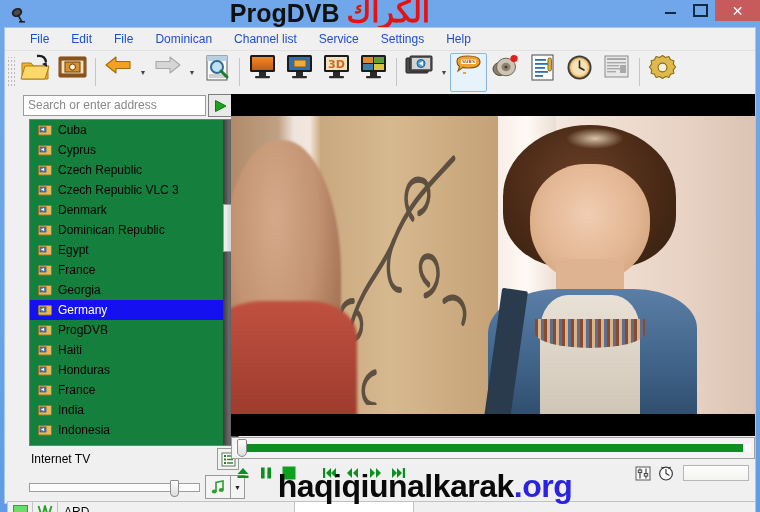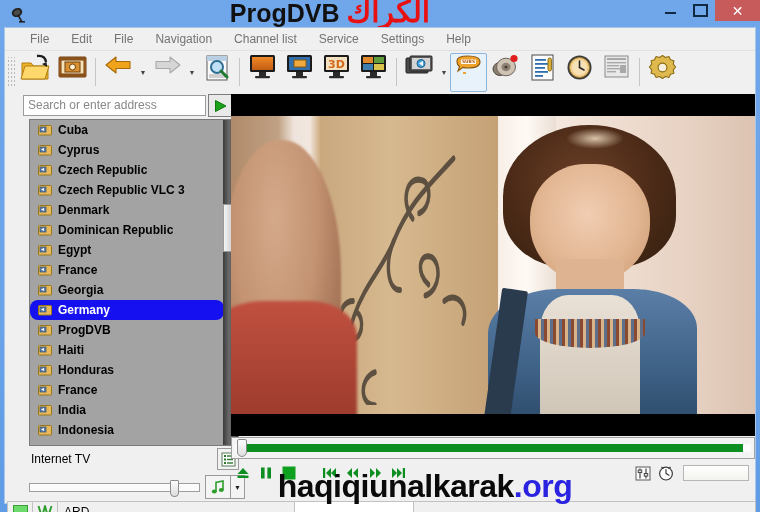--- a/index.html
+++ b/index.html
@@ -44,21 +44,21 @@
   
   .client {
     position: absolute; left: 4px; top: 27px; width: 752px; height: 477px;
     background: #f0f0f0; border: 1px solid #a8c6e8;
   }
 
   
   .menubar {
     position: absolute; left: 0; top: 0; width: 750px; height: 22px;
     background: #f0f0f0; display: flex; align-items: center; padding-left: 14px;
-    font-size: 12px; color: #737373;
+    font-size: 12px; color: #1d4ed8;
   }
   .menu-item { padding: 3px 11px; cursor: default; }
 
   
   .toolbar {
     position: absolute; left: 0; top: 22px; width: 750px; height: 43px;
     background: #f0f0f0; display: flex; align-items: center;
     border-top: 1px solid #e2e2e2;
   }
   .grip { width: 9px; height: 30px; margin-left: 3px;
@@ -87,28 +87,28 @@
   .playbtn {
     width: 25px; height: 23px; margin-left: 2px; border: 1px solid #7d7d7d; background: #e9e9e9;
     display: flex; align-items: center; justify-content: center;
   }
   .playcaret {
     width: 12px; height: 23px; display: flex; align-items: center; justify-content: center;
     font-size: 7px; color: #333;
   }
   .listbox {
     position: absolute; left: 6px; top: 25px; width: 210px; height: 327px;
-    background: #a3a3a3; border: 1px solid #7a7a7a; overflow: hidden; font-weight: bold;
+    background: #15803d; border: 1px solid #7a7a7a; overflow: hidden;
   }
   .list-inner { position: absolute; left: 0; top: 0; width: 194px; }
   .litem {
     height: 20px; display: flex; align-items: center; padding-left: 8px;
     font-size: 12px; color: #000;
   }
-  .litem.sel { background: #1410ef; color: #fff; border-radius: 8px; }
+  .litem.sel { background: #1410ef; color: #fff; }
   .fico { width: 14px; height: 12px; margin-right: 6px; flex: 0 0 auto; }
   .vscroll {
     position: absolute; right: 0; top: 0; width: 15px; height: 325px;
     background: linear-gradient(90deg,#3a3a3a,#6a6a6a 40%,#3c3c3c);
   }
   .vthumb {
     position: absolute; left: 0; width: 15px; top: 84px; height: 48px;
     background: linear-gradient(90deg,#f4f4f4,#d6d6d6 50%,#eaeaea);
     border: 1px solid #9a9a9a;
   }
@@ -292,21 +292,21 @@
       <div class="wbtn close">✕</div>
     </div>
   </div>
 
   <div class="client">
 
     <div class="menubar">
       <div class="menu-item">File</div>
       <div class="menu-item">Edit</div>
       <div class="menu-item">File</div>
-      <div class="menu-item">Navigation</div>
+      <div class="menu-item">Dominican</div>
       <div class="menu-item">Channel list</div>
       <div class="menu-item">Service</div>
       <div class="menu-item">Settings</div>
       <div class="menu-item">Help</div>
     </div>
 
     <div class="toolbar">
       <div class="grip"></div>
 
       <div class="tbtn">

